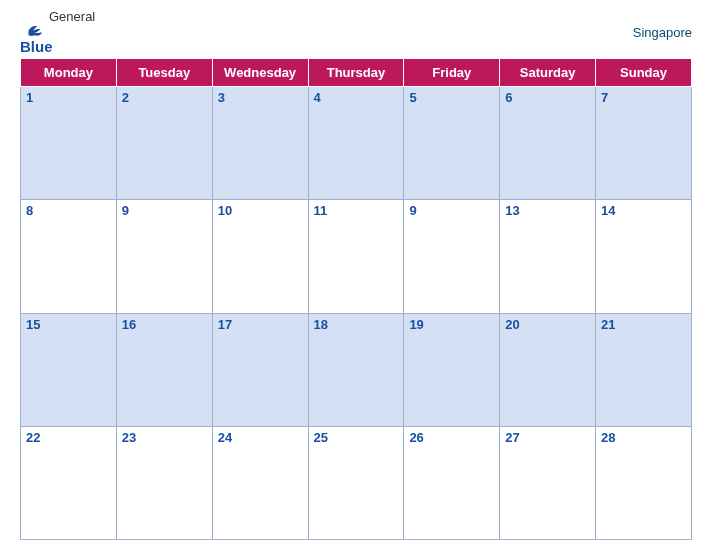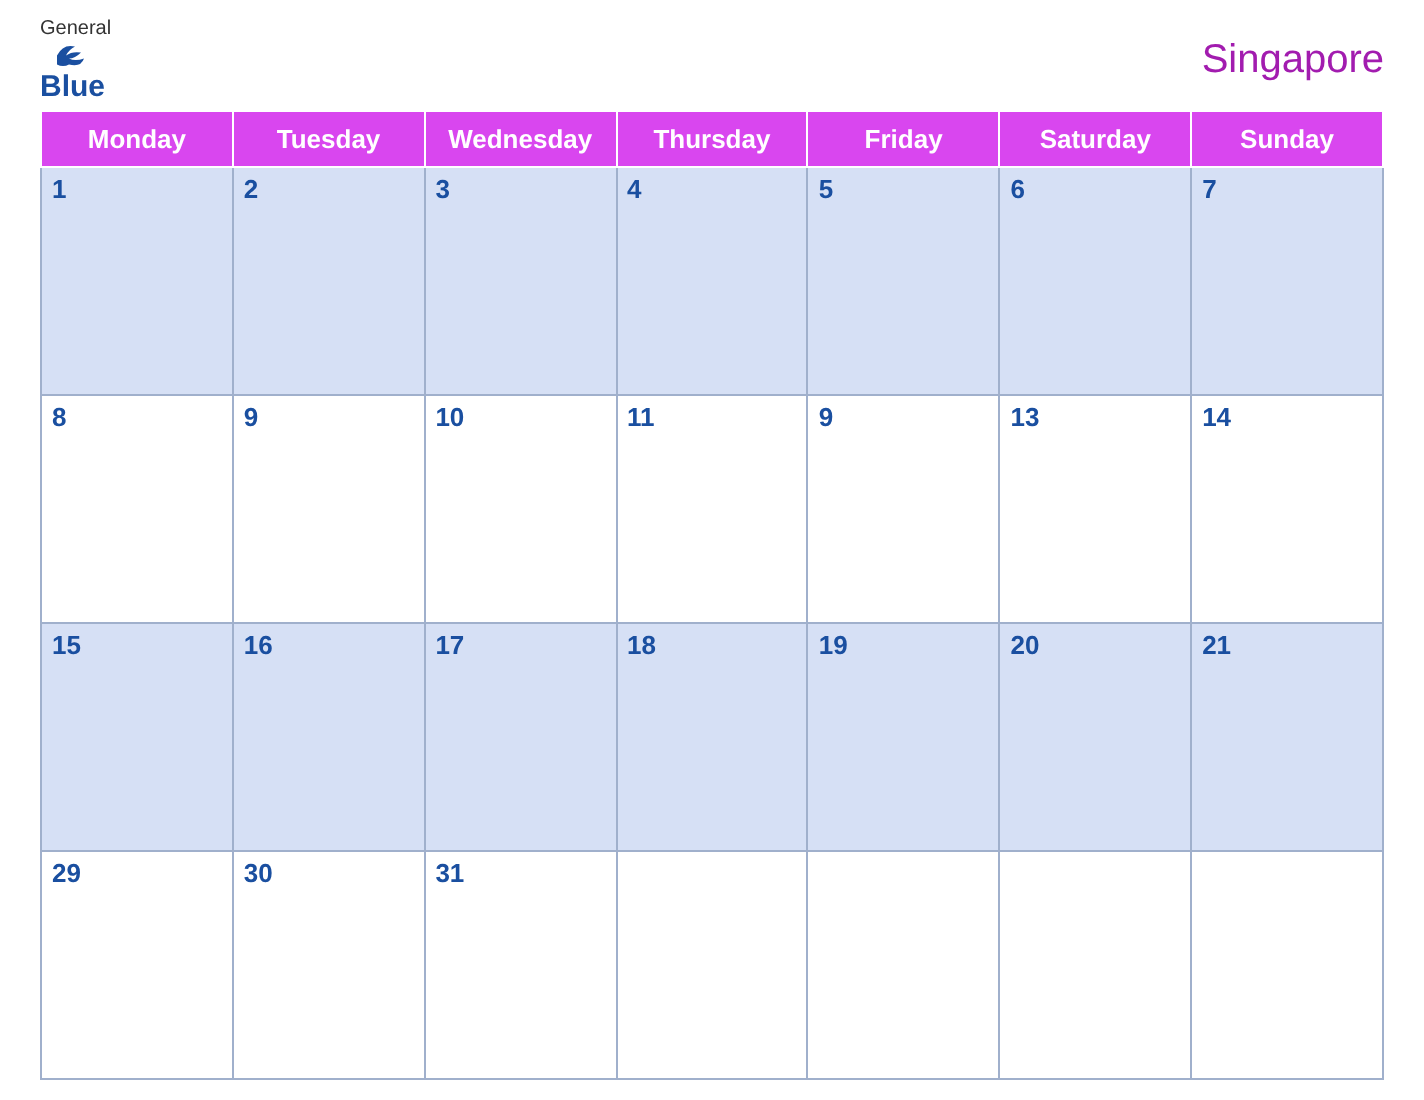--- a/index.html
+++ b/index.html
@@ -23,23 +23,24 @@
     }
 
     .logo {
       display: flex;
       flex-direction: column;
       align-items: flex-start;
       line-height: 1;
     }
 
     .logo-general {
-      font-size: 10px;
+      font-size: 13px;
       color: #333;
       font-weight: normal;
+      margin-left: 29px;
     }
 
     .logo-blue {
       font-size: 15px;
       color: #1a4fa0;
       font-weight: bold;
       display: flex;
       align-items: center;
       gap: 2px;
       flex-direction: column;
@@ -51,34 +52,34 @@
     }
 
     .calendar-title {
       font-size: 32px;
       color: #1a4fa0;
       font-weight: bold;
       text-align: center;
     }
 
     .region-label {
-      font-size: 20px;
-      color: #a21caf;
+      font-size: 13px;
+      color: #0c4a6e;
       text-align: right;
       min-width: 80px;
     }
 
     .calendar {
       width: 100%;
       border-collapse: collapse;
       flex: 1;
     }
 
     .calendar thead tr {
-      background-color: #d946ef;
+      background-color: #be185d;
     }
 
     .calendar thead th {
       color: #fff;
       font-size: 13px;
       font-weight: bold;
       text-align: center;
       padding: 6px 2px;
       border: 1px solid #fff;
     }
@@ -167,22 +168,22 @@
       <tr>
         <td><span class="day-num">15</span></td>
         <td><span class="day-num">16</span></td>
         <td><span class="day-num">17</span></td>
         <td><span class="day-num">18</span></td>
         <td><span class="day-num">19</span></td>
         <td><span class="day-num">20</span></td>
         <td><span class="day-num">21</span></td>
       </tr>
       <tr>
-        <td><span class="day-num">29</span></td>
-        <td><span class="day-num">30</span></td>
-        <td><span class="day-num">31</span></td>
-        <td class="empty"></td>
-        <td class="empty"></td>
-        <td class="empty"></td>
-        <td class="empty"></td>
+        <td><span class="day-num">22</span></td>
+        <td><span class="day-num">23</span></td>
+        <td><span class="day-num">24</span></td>
+        <td><span class="day-num">25</span></td>
+        <td><span class="day-num">26</span></td>
+        <td><span class="day-num">27</span></td>
+        <td><span class="day-num">28</span></td>
       </tr>
     </tbody>
 </table>
 
 </body></html>

